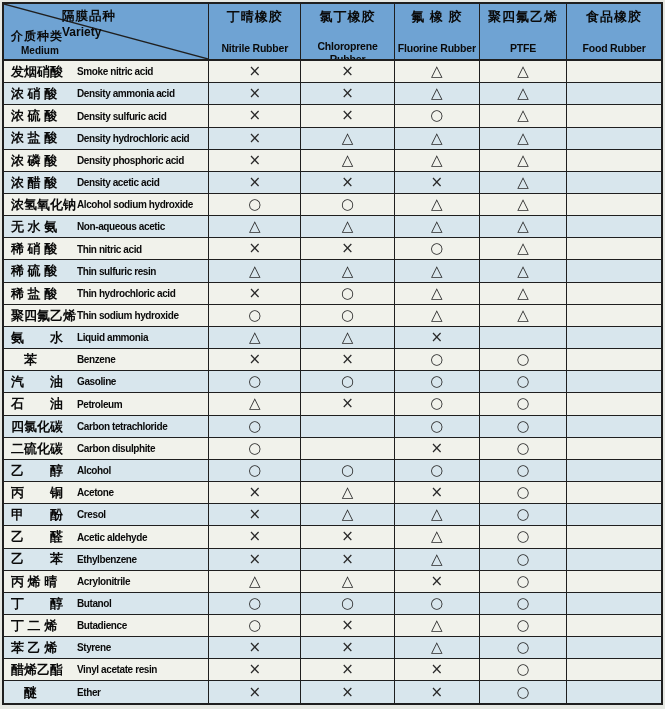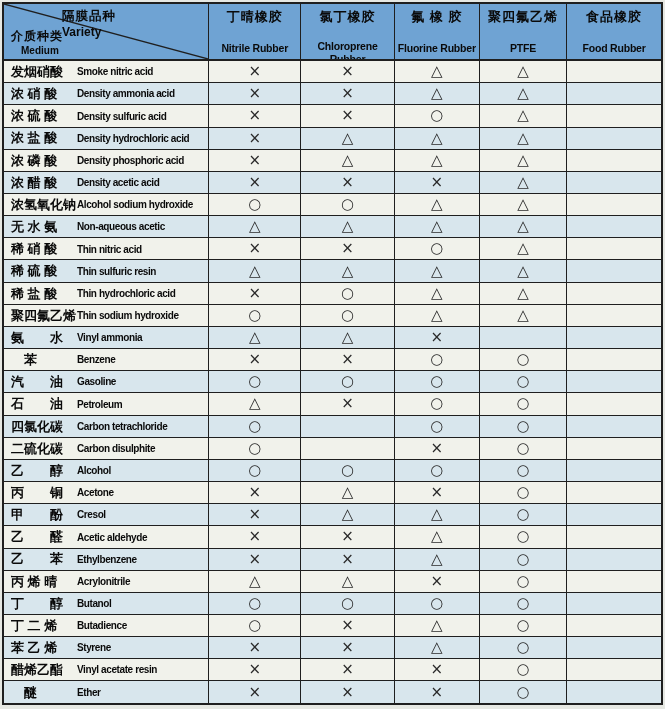--- a/index.html
+++ b/index.html
@@ -209,21 +209,21 @@
       </tr>
       <tr class="">
         <td class="medium-cell"><span class="zh">聚四氟乙烯</span><span class="en">Thin sodium hydroxide</span></td>
         <td class="sym">○</td>
         <td class="sym">○</td>
         <td class="sym">△</td>
         <td class="sym">△</td>
         <td class="sym"></td>
       </tr>
       <tr class="blue">
-        <td class="medium-cell"><span class="zh">氨　　水</span><span class="en">Vinyl ammonia</span></td>
+        <td class="medium-cell"><span class="zh">氨　　水</span><span class="en">Liquid ammonia</span></td>
         <td class="sym">△</td>
         <td class="sym">△</td>
         <td class="sym">×</td>
         <td class="sym"></td>
         <td class="sym"></td>
       </tr>
       <tr class="">
         <td class="medium-cell"><span class="zh">　苯</span><span class="en">Benzene</span></td>
         <td class="sym">×</td>
         <td class="sym">×</td>

